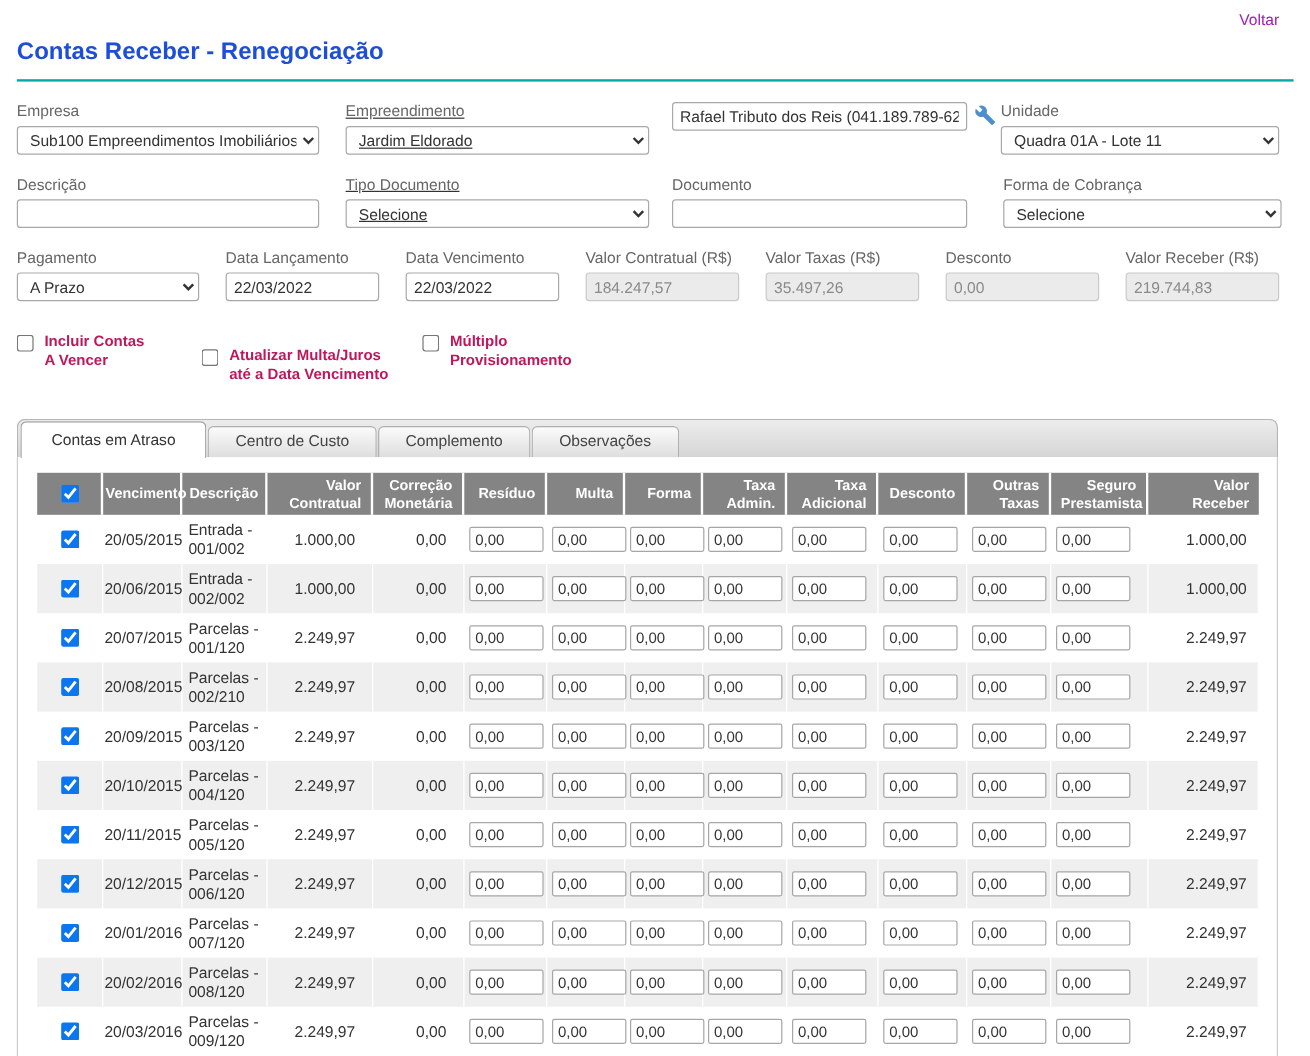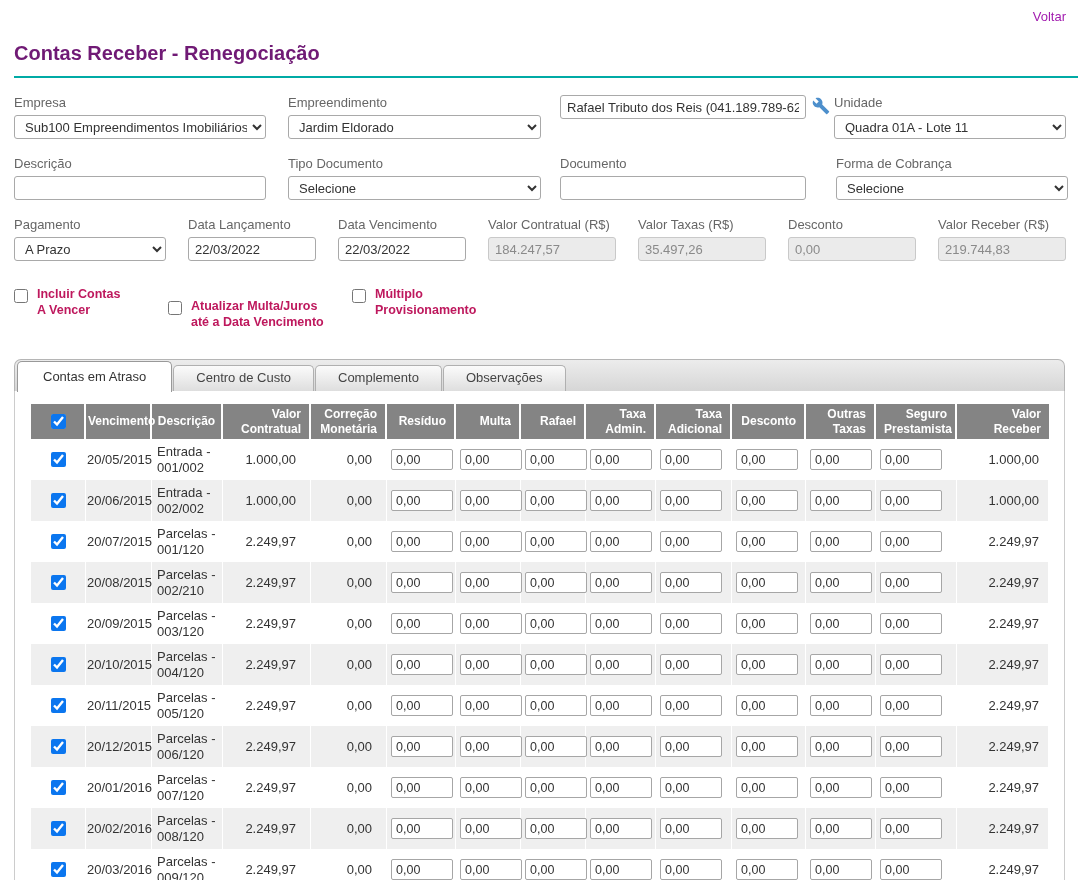--- a/index.html
+++ b/index.html
@@ -6,41 +6,41 @@
   html,body { margin:0; padding:0; }
   body {
     width:1092px; height:880px; overflow:hidden;
     background:#ffffff;
     font-family:"Liberation Sans", sans-serif;
     font-size:13px; color:#333;
   }
   .top-bar { height:24px; text-align:right; padding:9px 26px 0 0; }
   .voltar-link { color:#a21caf; font-size:13px; text-decoration:none; cursor:pointer; }
 
-  .page-title { color:#701a75; font-size:20px; font-weight:bold; margin:18px 0 11px 14px; }
+  .page-title { color:#1d4ed8; font-size:20px; font-weight:bold; margin:8px 0 11px 14px; }
   .teal-rule { border:none; border-top:2px solid #00aaa5; margin:0 14px; }
 
   .form-area { padding:0 14px; }
   .form-row { display:flex; margin-top:17px; }
   .field { display:flex; flex-direction:column; }
   .field > label { color:#666; font-size:13px; margin-bottom:5px; white-space:nowrap; }
   .ctrl {
     height:24px; border:1px solid #a9a9a9; border-radius:3px;
     background:#fff; font-family:"Liberation Sans", sans-serif;
     font-size:13px; color:#333; padding:0 6px;
   }
   select.ctrl { padding:0 2px 0 6px; }
   input.ctrl:disabled {
     background:#ebebeb; color:#8a8a8a; border-color:#c9c9c9;
   }
   .cliente-wrap { display:flex; align-items:center; }
   .wrench-btn { background:none; border:none; padding:0 0 0 6px; cursor:pointer; height:22px; }
 
   
-  .w252{width:252px;} .w253{width:253px;} .w246{width:246px;} .w232{width:232px;}
+  .w252{width:252px;} .w253{width:253px;text-decoration:underline;} .w246{width:246px;} .w232{width:232px;}
   .w152{width:152px;} .w128{width:128px;}
   .mr22{margin-right:22px;} .mr19{margin-right:19px;} .mr30{margin-right:30px;} .mr4{margin-right:4px;}
 
   .checkbox-row { display:flex; margin-top:26px; }
   .chk-item { display:flex; align-items:flex-start; }
   .chk-item input[type=checkbox] { width:14px; height:14px; margin:2px 9px 0 0; accent-color:#0b76ef; }
   .chk-label { font-weight:bold; color:#be185d; font-size:12.5px; line-height:1.25; cursor:default; }
   .chk-w1{width:154px;} .chk-w2{width:184px;margin-top:12px;} .chk-w3{width:auto;}
 
   .tab-panel { margin:29px 14px 0; width:1051px; }
@@ -248,21 +248,21 @@
       </colgroup>
       <thead>
         <tr>
             <th><input type="checkbox" checked="" style=""></th>
             <th>Vencimento</th>
             <th>Descrição</th>
             <th>Valor Contratual</th>
             <th>Correção Monetária</th>
             <th>Resíduo</th>
             <th>Multa</th>
-            <th>Rafael</th>
+            <th>Forma</th>
             <th>Taxa Admin.</th>
             <th>Taxa Adicional</th>
             <th>Desconto</th>
             <th>Outras Taxas</th>
             <th>Seguro Prestamista</th>
             <th>Valor Receber</th>
           </tr>
       </thead>
       <tbody>
           <tr>

